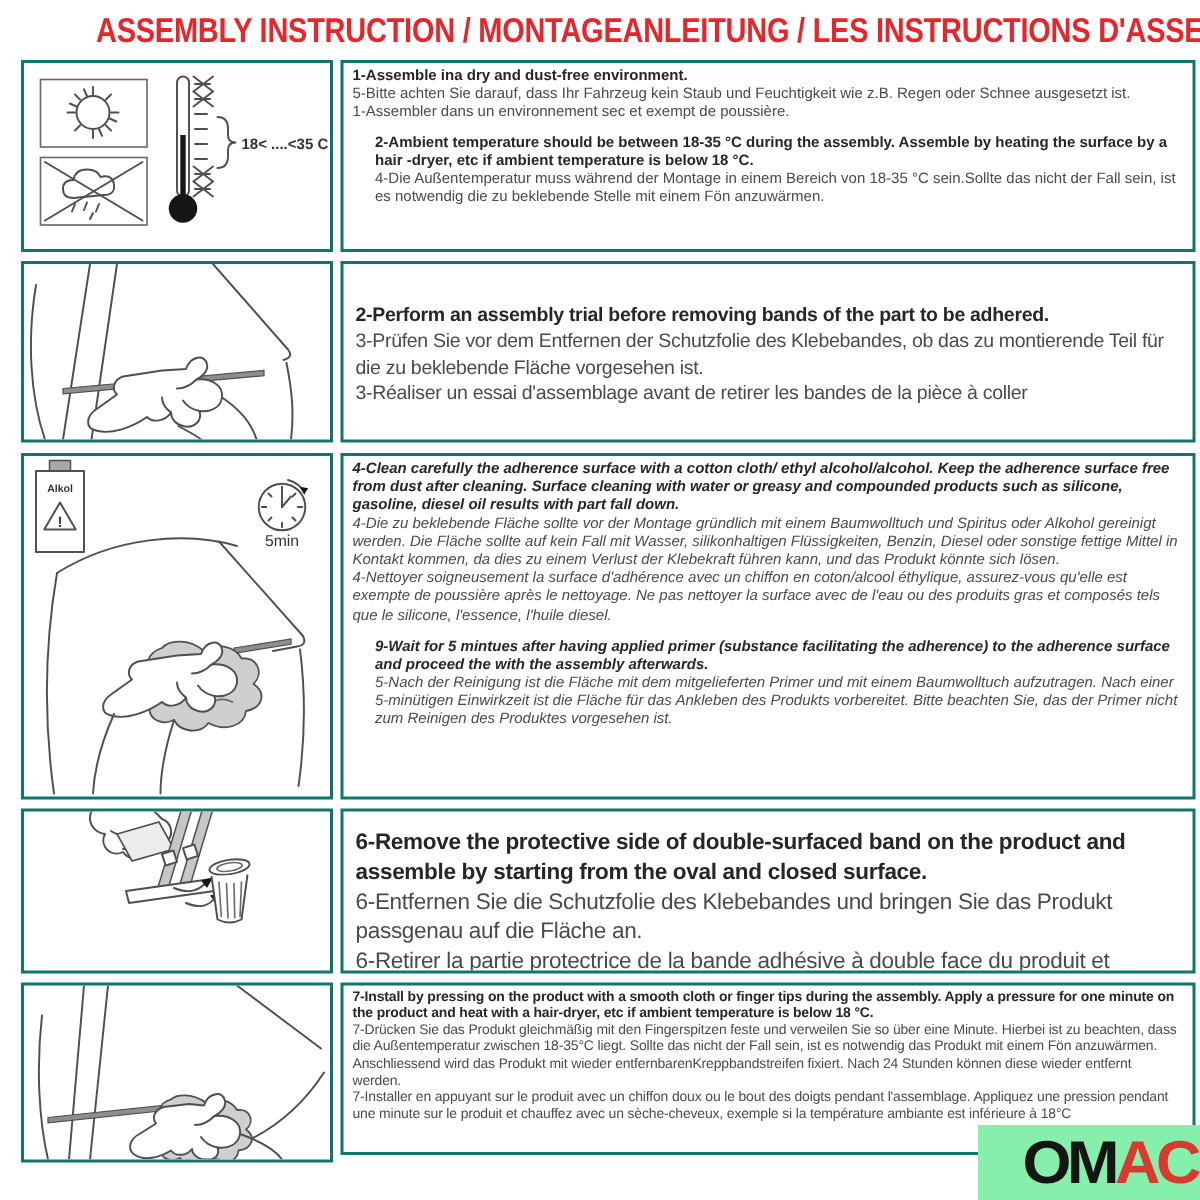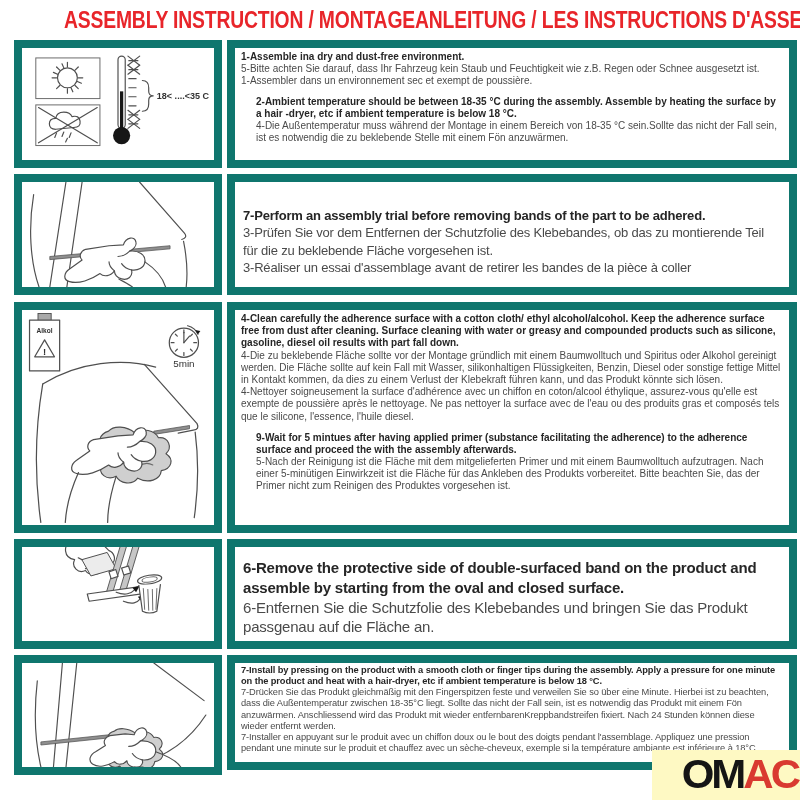--- a/index.html
+++ b/index.html
@@ -5,55 +5,55 @@
   * { margin:0; padding:0; box-sizing:border-box; }
   html,body { background:#ffffff; }
   body { width:800px; height:800px; position:relative; font-family:"Liberation Sans",sans-serif; overflow:hidden; }
 
   .title {
     position:absolute; top:7px; left:0; width:800px; text-align:center;
     font-size:23px; font-weight:bold; color:#e8252a; white-space:nowrap;
     transform:scaleX(0.84); transform-origin:center; letter-spacing:-0.2px;
   }
 
-  .box { position:absolute; border:8px solid #0f766e; background:#fff; overflow:hidden; }
+  .box { position:absolute; border:2px solid #0f766e; background:#fff; overflow:hidden; }
 
   
   .ibox { left:14px; width:208px; }
   #il1 { top:40px;  height:128px; }
   #il2 { top:174px; height:121px; }
   #il3 { top:302px; height:231px; }
   #il4 { top:539px; height:110px; }
   #il5 { top:655px; height:120px; }
 
   
   .tbox { left:227px; width:570px; color:#4a4a4a; }
   #tx1 { top:40px;  height:128px; font-size:10px;  line-height:1.2;  padding:3px 6px; }
   #tx2 { top:174px; height:121px; font-size:13px;  line-height:1.34; padding:25px 8px 0; }
-  #tx3 { top:302px; height:231px; font-size:10px;  line-height:1.22; padding:3px 6px; }
+  #tx3 { top:302px; height:231px; font-size:10px;  line-height:1.22; padding:3px 6px;font-style:italic; }
   #tx4 { top:539px; height:110px; font-size:15px;  line-height:1.32; padding:11px 8px 0; }
   #tx5 { top:655px; height:115px; font-size:9.3px; line-height:1.2;  padding:2px 6px; letter-spacing:-0.1px; }
 
   .tbox p { margin:0; }
   .en { font-weight:bold; color:#262626; }
   .sec + .sec { margin-top:9px;margin-left:15px; }
   #tx2 .sec, #tx4 .sec { letter-spacing:-0.2px; }
 
   svg { display:block; width:100%; height:100%; }
   .ln  { fill:none; stroke:#4f4f4f; stroke-width:1.3; stroke-linecap:round; stroke-linejoin:round; }
   .lnt { fill:none; stroke:#6b6b6b; stroke-width:1.1; stroke-linecap:round; }
   .blk { fill:#161616; stroke:none; }
   .gry { fill:#cfcfcf; stroke:#4f4f4f; stroke-width:1.2; stroke-linejoin:round; }
   .dgry{ fill:#8f8f8f; stroke:#4f4f4f; stroke-width:0.8; }
   .wht { fill:#ffffff; stroke:#4f4f4f; stroke-width:1.3; stroke-linejoin:round; }
   .svgtxt { font-family:"Liberation Sans",sans-serif; fill:#333; }
 
   .logo {
     position:absolute; left:652px; top:750px; width:148px; height:50px;
-    background:#fef9c3; display:flex; align-items:center; justify-content:flex-end;
+    background:#86efac; display:flex; align-items:center; justify-content:flex-end;
     z-index:5; padding-right:2px;
   }
   .logo span { font-size:42px; font-weight:bold; letter-spacing:-3px; line-height:1; transform:scaleY(0.96); }
   .logo .om { color:#151515; }
   .logo .ac { color:#d93a30; }
 </style>
 </head>
 <body>
 
 <div>
@@ -159,21 +159,21 @@
           <path d="M98,99 C94,96 92,92 92,89"></path>
         </g>
         <path d="M132,89 C144,97 152,107 155,117" class="ln"></path>
         <path d="M103,108 C110,112 116,115 118,117" class="ln"></path>
       </g>
     </svg>
   </div>
 
   <div class="box tbox" id="tx2">
     <div class="sec">
-      <p class="en">7-Perform an assembly trial before removing bands of the part to be adhered.</p>
+      <p class="en">2-Perform an assembly trial before removing bands of the part to be adhered.</p>
       <p class="de">3-Prüfen Sie vor dem Entfernen der Schutzfolie des Klebebandes, ob das zu montierende Teil für die zu beklebende Fläche vorgesehen ist.</p>
       <p class="fr">3-Réaliser un essai d'assemblage avant de retirer les bandes de la pièce à coller</p>
     </div>
   </div>
 
   <div class="box ibox" id="il3">
     <svg viewBox="0 0 204 227">
       <g>
         <rect x="17" y="3" width="14" height="8" fill="#a8a8a8" stroke="#4f4f4f" stroke-width="1"></rect>
         <rect x="8" y="10" width="32" height="54" class="wht"></rect>

